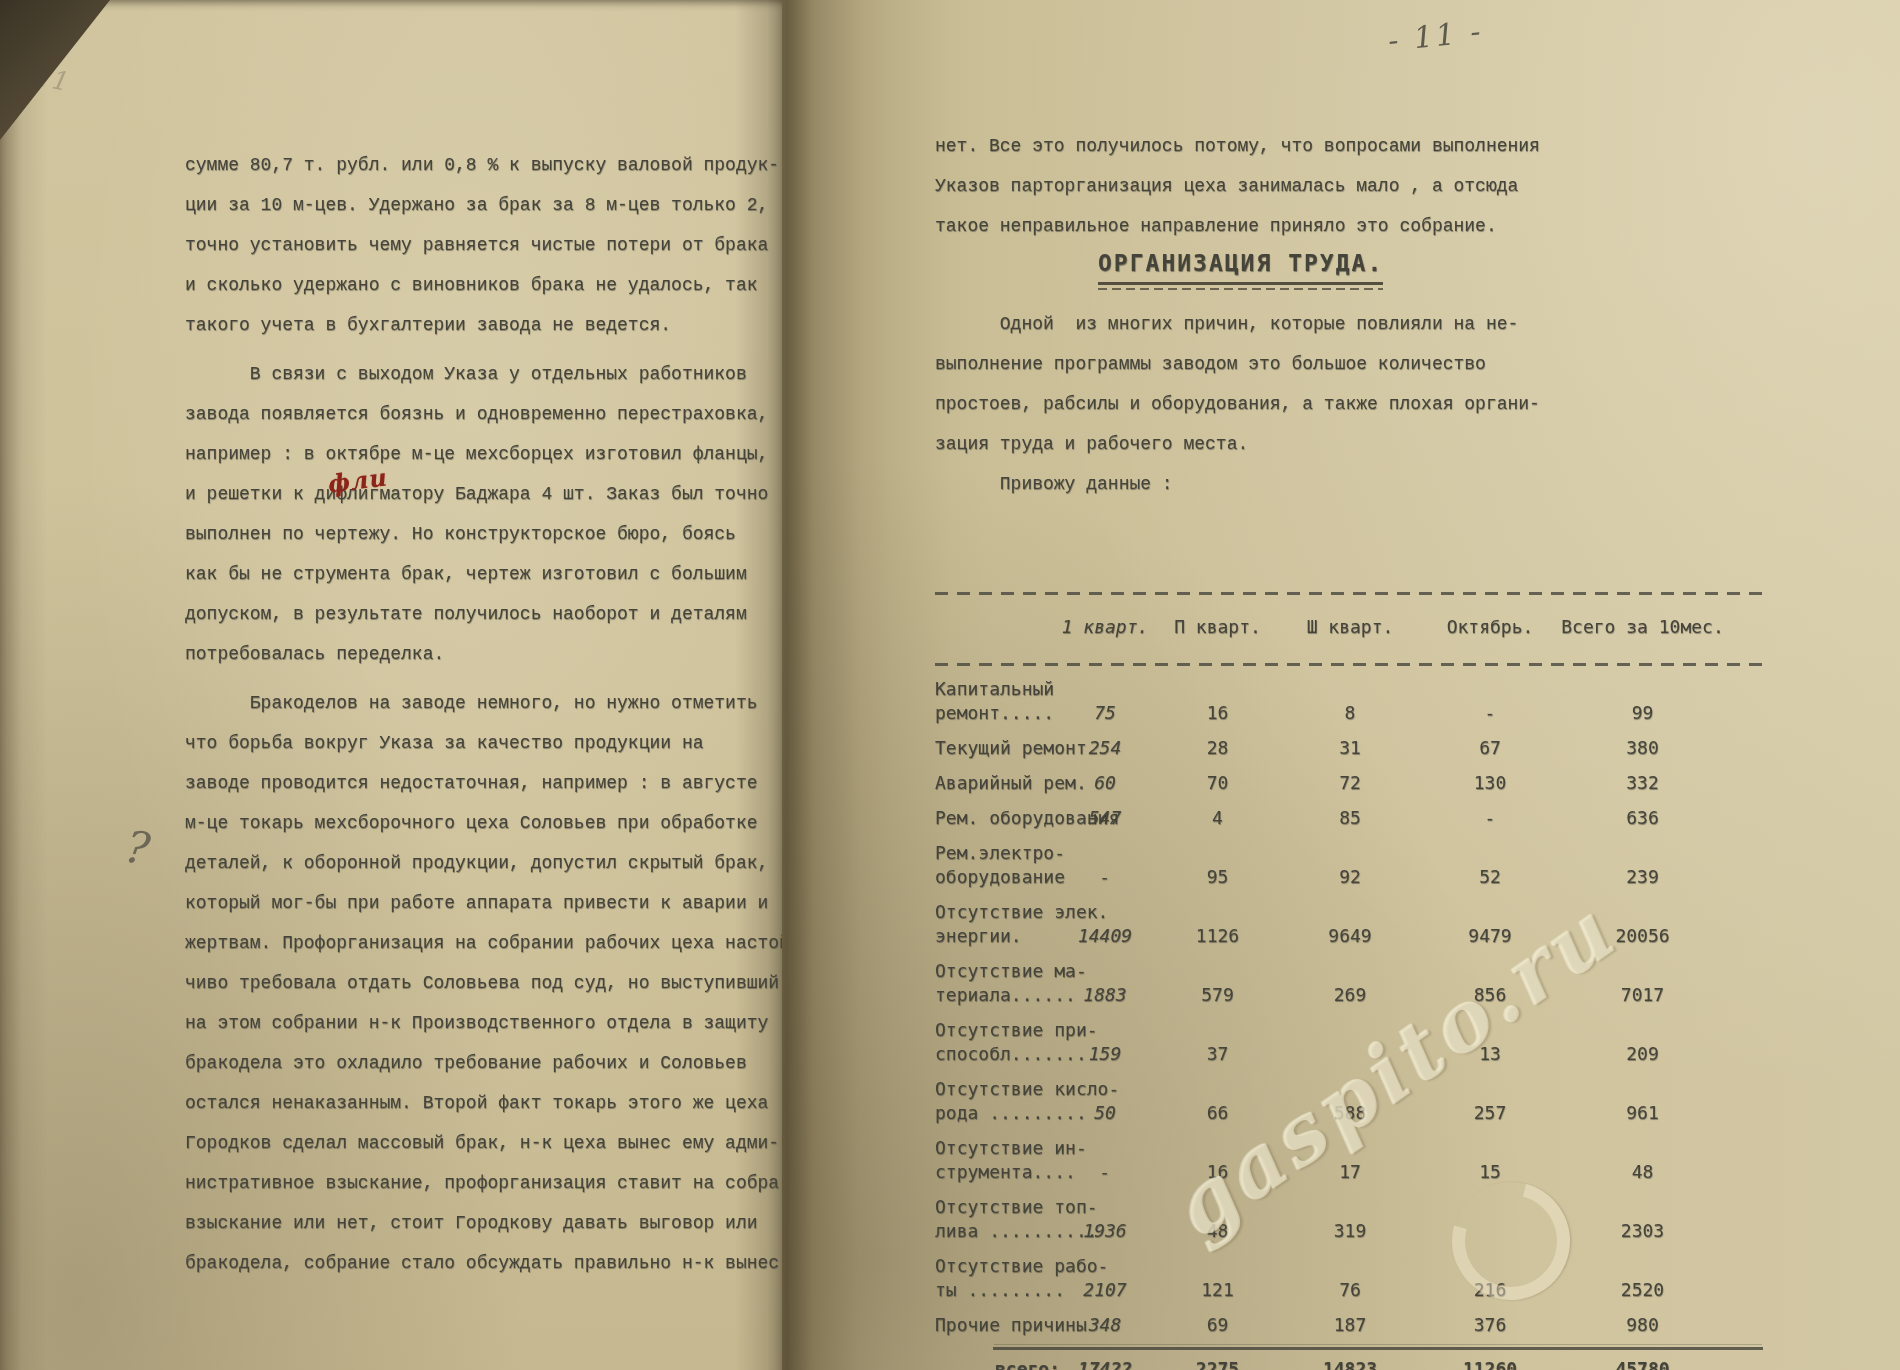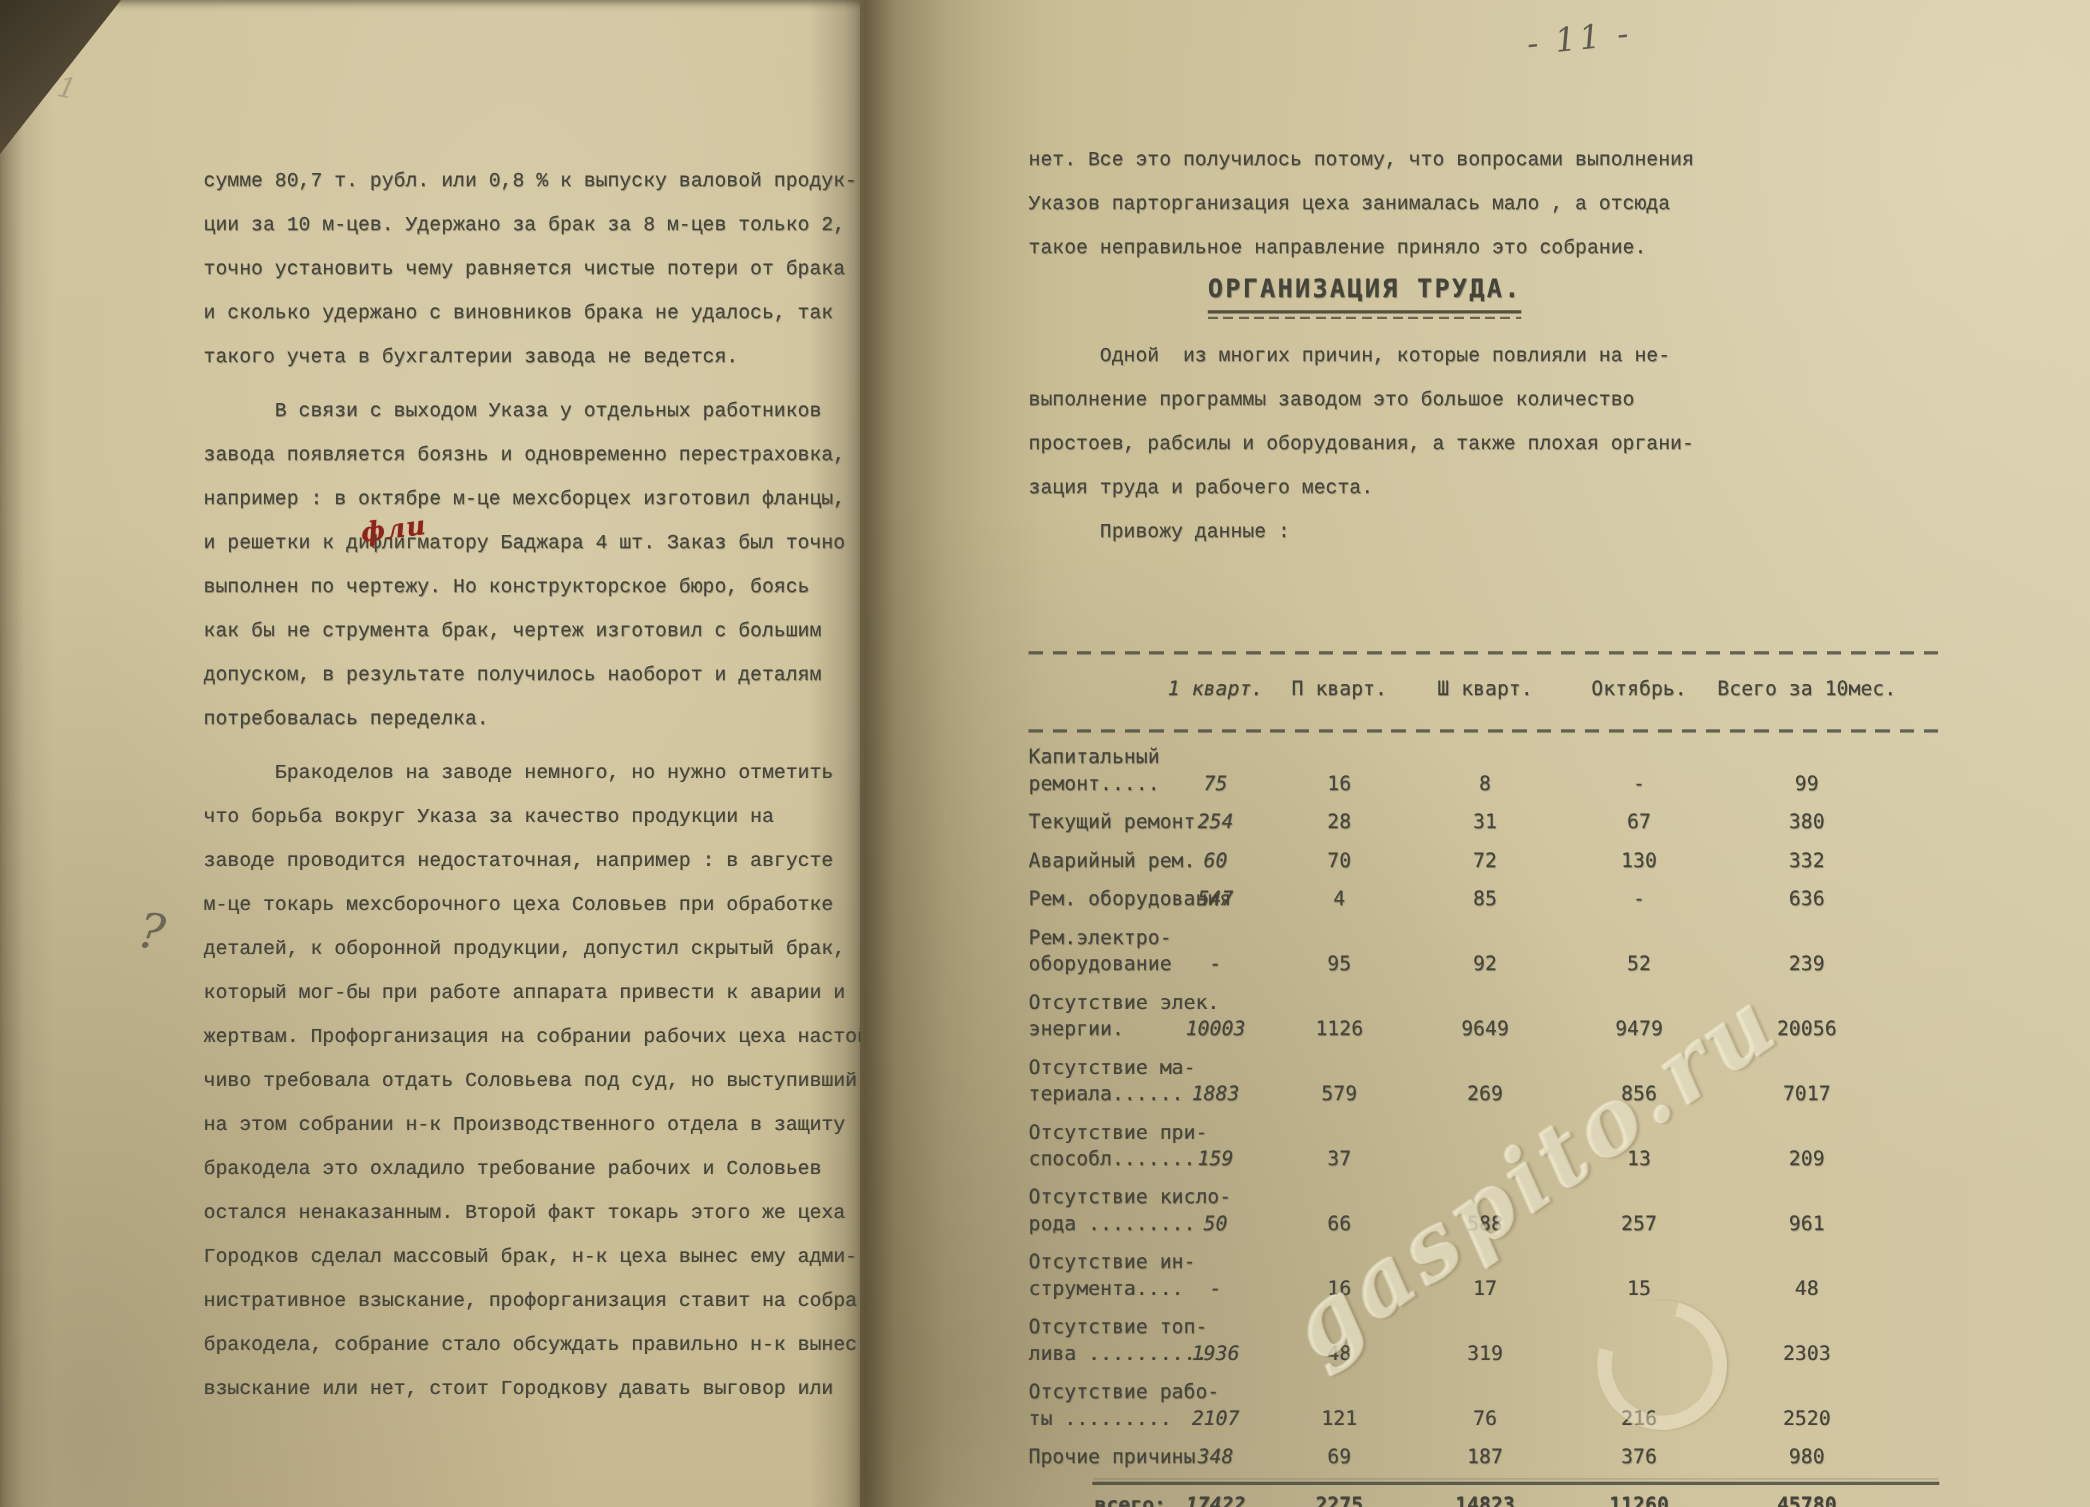--- a/index.html
+++ b/index.html
@@ -152,22 +152,22 @@
       <div class="tline">м-це токарь мехсборочного цеха Соловьев при обработке</div>
       <div class="tline">деталей, к оборонной продукции, допустил скрытый брак,</div>
       <div class="tline">который мог-бы при работе аппарата привести к аварии и</div>
       <div class="tline">жертвам. Профорганизация на собрании рабочих цеха настой-</div>
       <div class="tline">чиво требовала отдать Соловьева под суд, но выступивший</div>
       <div class="tline">на этом собрании н-к Производственного отдела в защиту</div>
       <div class="tline">бракодела это охладило требование рабочих и Соловьев</div>
       <div class="tline">остался ненаказанным. Второй факт токарь этого же цеха</div>
       <div class="tline">Городков сделал массовый брак, н-к цеха вынес ему адми-</div>
       <div class="tline">нистративное взыскание, профорганизация ставит на собра-</div>
+      <div class="tline">взыскание или нет, стоит Городкову давать выговор или</div>
       <div class="tline">бракодела, собрание стало обсуждать правильно н-к вынес</div>
-      <div class="tline">взыскание или нет, стоит Городкову давать выговор или</div>
     </div>
   <div class="red-corr">фли</div>
   <div class="margin-q">?</div>
   <div class="corner-note">11</div>
   <div class="page-num">- 11 -</div>
 
   <div class="rp-intro tw">
       <div class="tline">нет. Все это получилось потому, что вопросами выполнения</div>
       <div class="tline">Указов парторганизация цеха занималась мало , а отсюда</div>
       <div class="tline">такое неправильное направление приняло это собрание.</div>
@@ -231,21 +231,21 @@
 оборудование</div>
           <div class="tcell">-</div>
           <div class="tcell">95</div>
           <div class="tcell">92</div>
           <div class="tcell">52</div>
           <div class="tcell">239</div>
         </div>
         <div class="trow">
           <div class="tlabel">Отсутствие элек.
 энергии.</div>
-          <div class="tcell">10003</div>
+          <div class="tcell">14409</div>
           <div class="tcell">1126</div>
           <div class="tcell">9649</div>
           <div class="tcell">9479</div>
           <div class="tcell">20056</div>
         </div>
         <div class="trow">
           <div class="tlabel">Отсутствие ма-
 териала......</div>
           <div class="tcell">1883</div>
           <div class="tcell">579</div>

